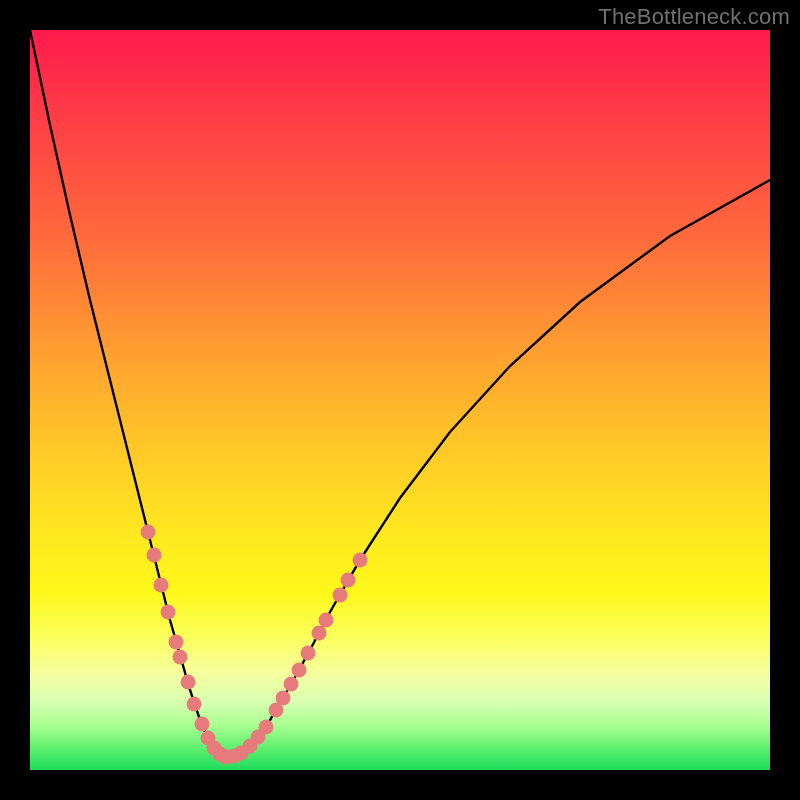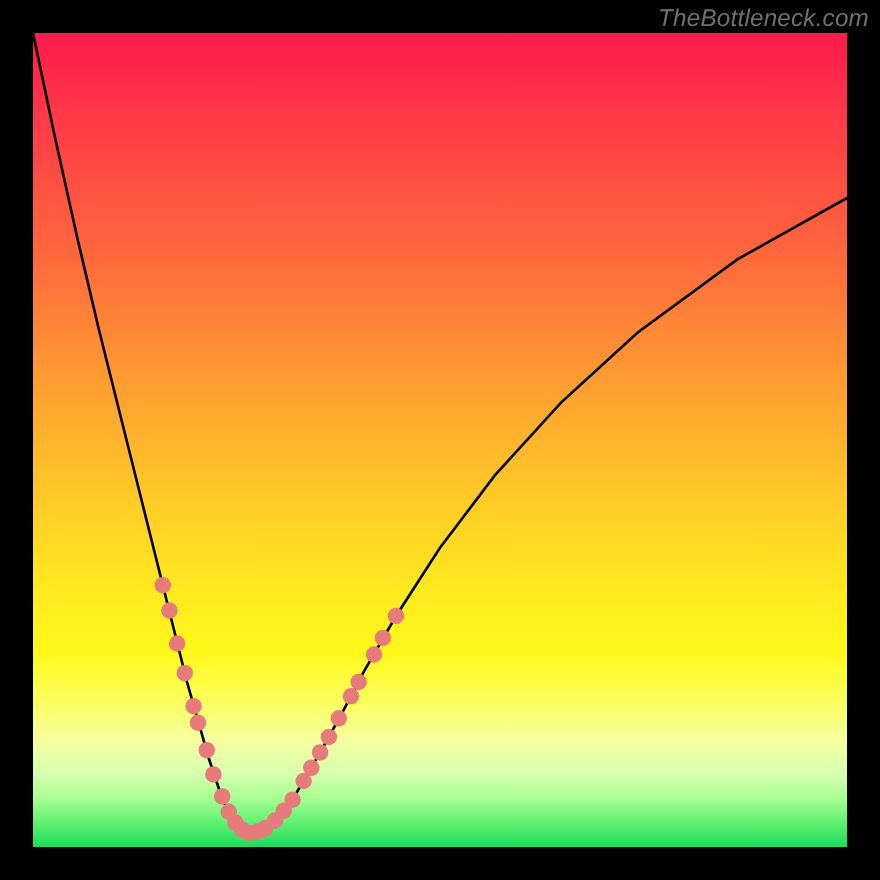--- a/index.html
+++ b/index.html
@@ -11,21 +11,20 @@
     background: #000;
     font-family: Arial, Helvetica, sans-serif;
   }
   .frame {
     position: absolute;
     left: 0;
     top: 0;
     width: 800px;
     height: 800px;
     background: #000;
-    font-style: italic;
   }
   .plot-area {
     position: absolute;
     left: 30px;
     top: 30px;
     width: 740px;
     height: 740px;
     
     background: linear-gradient(
       to bottom,

